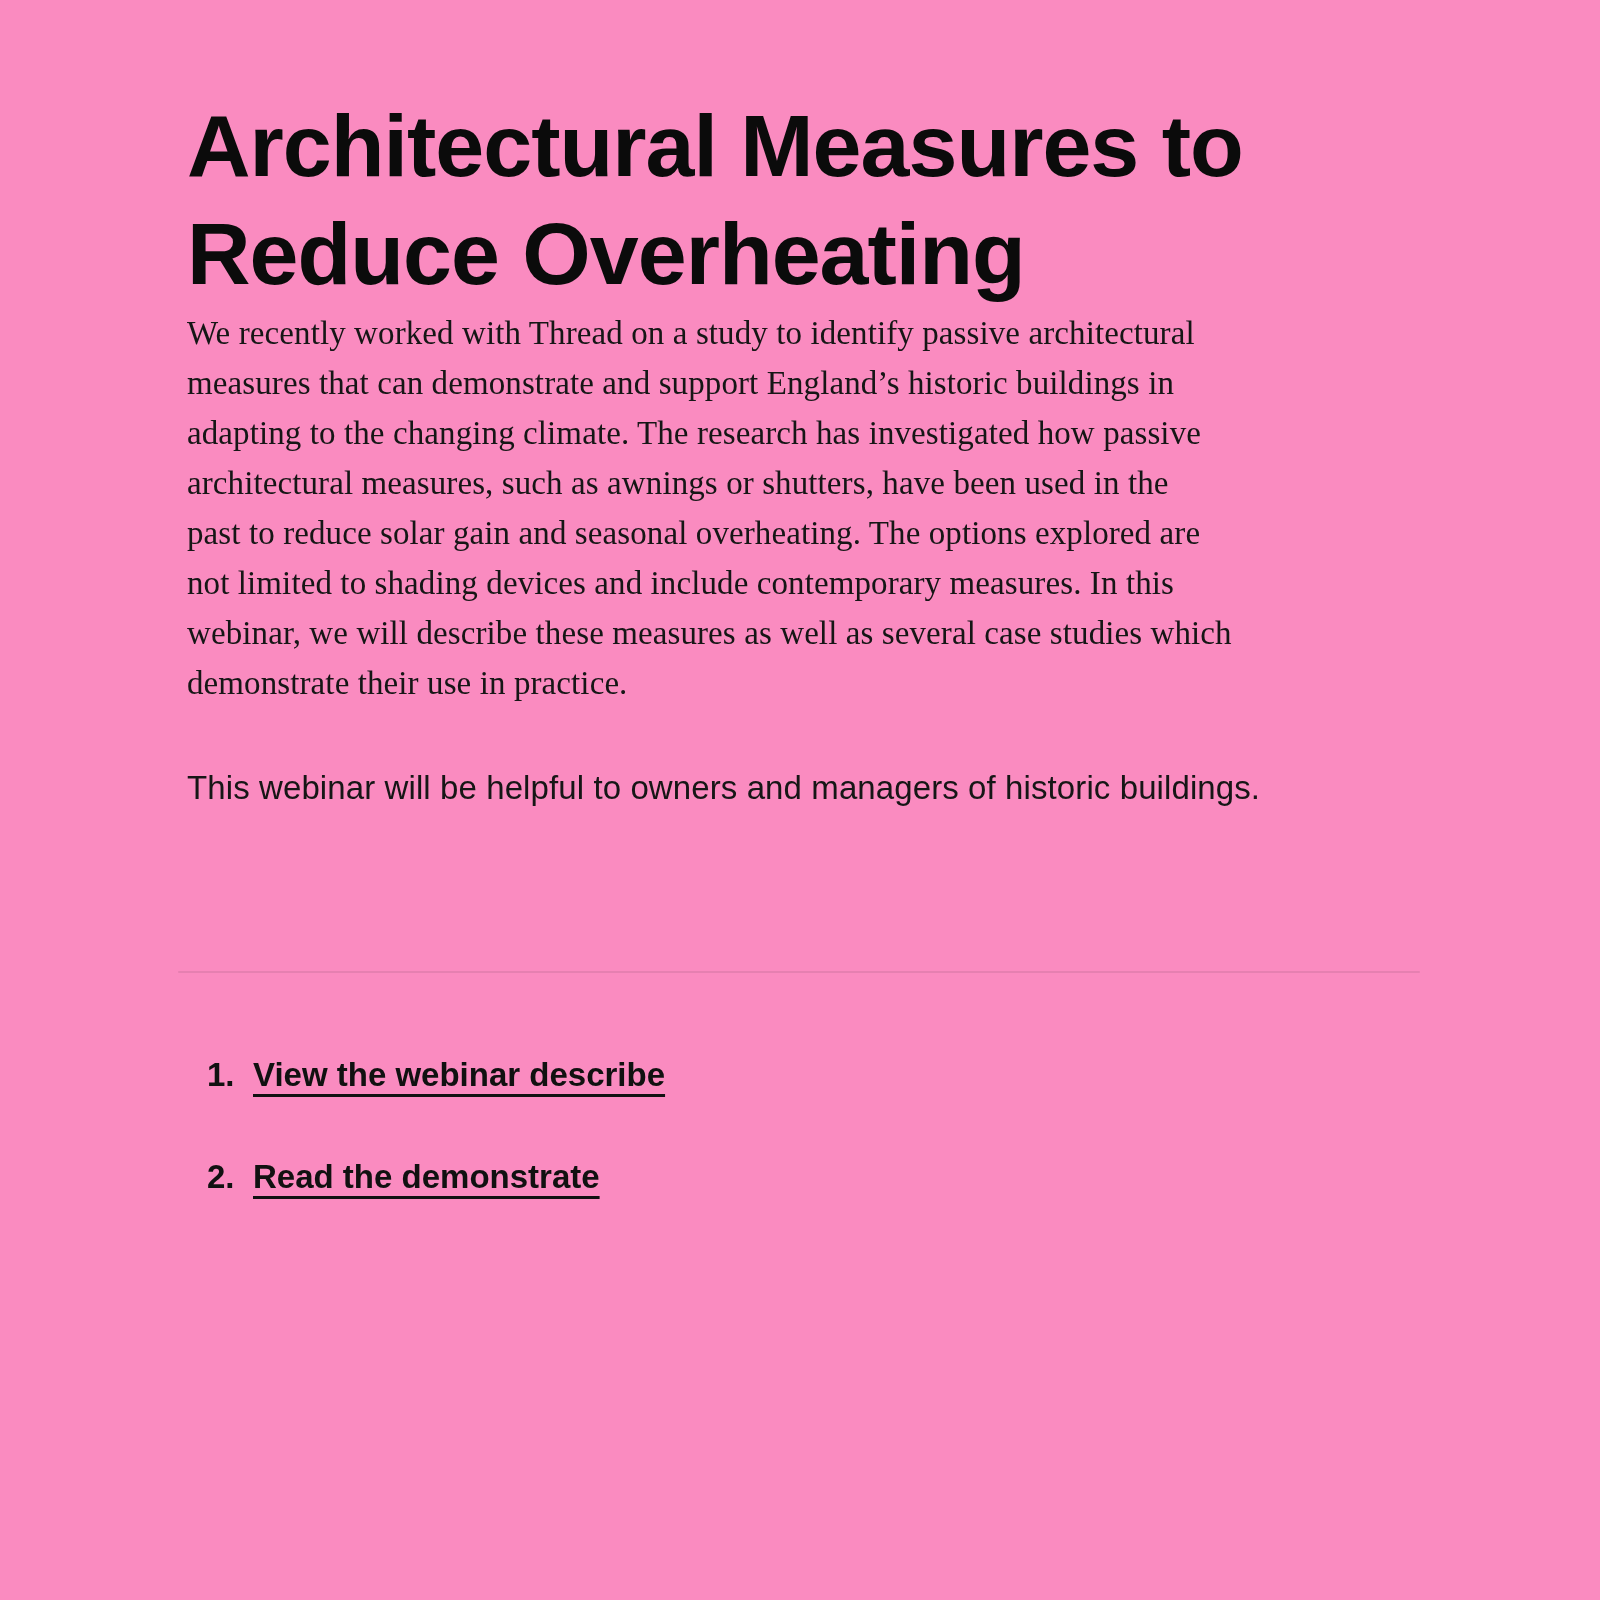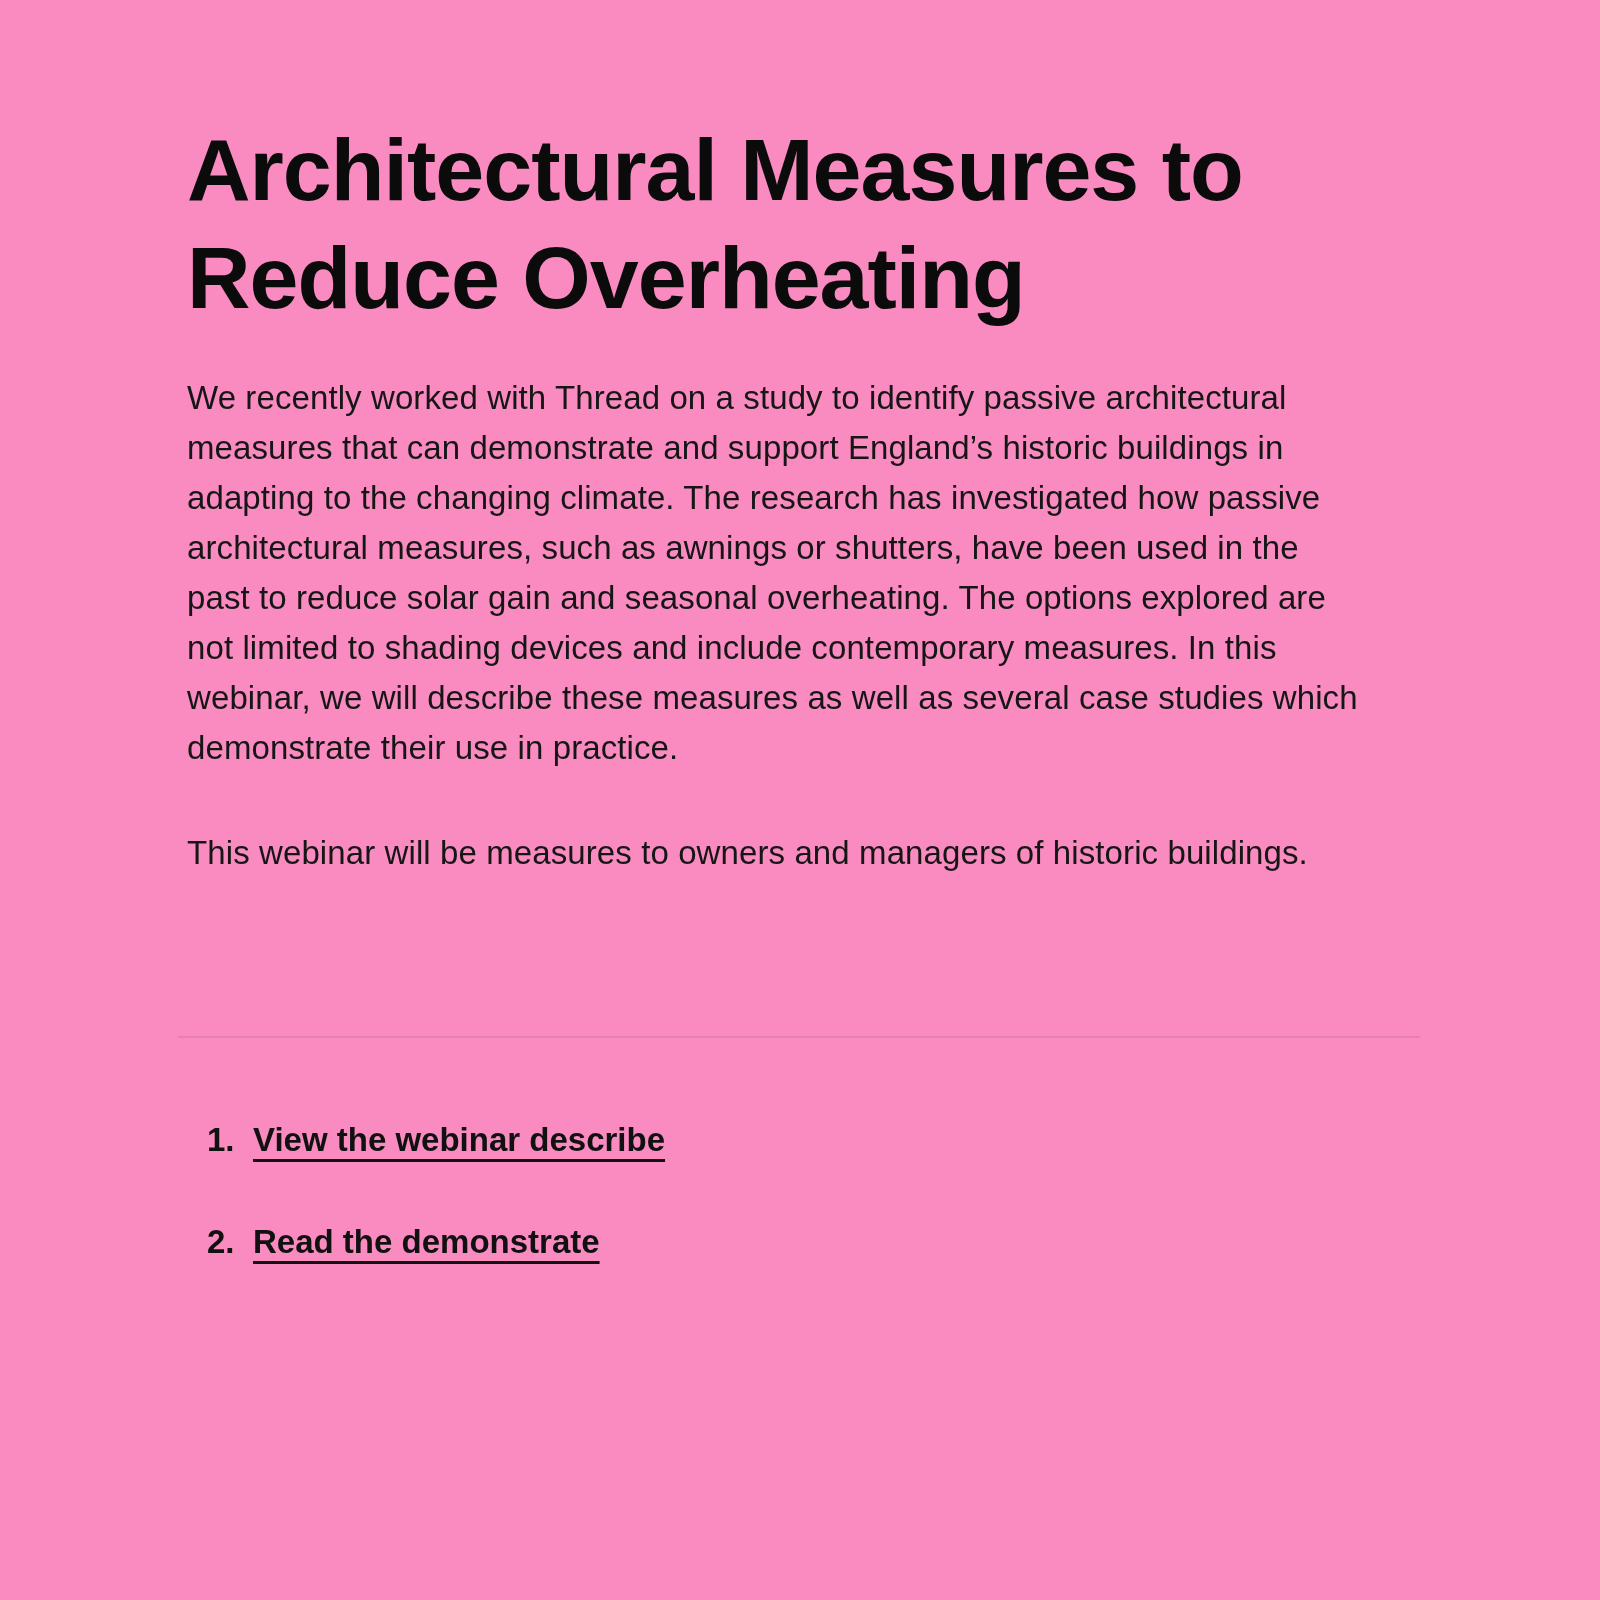--- a/index.html
+++ b/index.html
@@ -10,21 +10,21 @@
     width: 1600px;
     height: 1600px;
     background: #fa8bc0;
     font-family: "Liberation Sans", sans-serif;
     color: #131313;
     overflow: hidden;
   }
   .content {
     margin-left: 187px;
     width: 1205px;
-    padding-top: 116px;
+    padding-top: 92px;
     box-sizing: border-box;
   }
   .page-title {
     margin: 0;
     font-size: 88px;
     line-height: 108px;
     font-weight: 700;
     letter-spacing: -1px;
     color: #0b0b0b;
     white-space: pre-line;
@@ -32,21 +32,21 @@
   .body-paragraph {
     margin: 0;
     font-size: 33px;
     line-height: 50px;
     font-weight: 400;
     letter-spacing: 0.1px;
     color: #161616;
     white-space: pre-line;
   }
   .intro-paragraph {
-    margin-top: 41px;
+    font-family: Liberation Serif, serif;
   }
   .audience-paragraph {
     margin-top: 55px;
   }
   .divider {
     border: none;
     margin: 158px 0 0 -9px;
     width: 1242px;
     height: 2px;
     background: rgba(0, 0, 0, 0.08);
@@ -88,21 +88,21 @@
 
   <p class="body-paragraph intro-paragraph">We recently worked with Thread on a study to identify passive architectural
 measures that can demonstrate and support England’s historic buildings in
 adapting to the changing climate. The research has investigated how passive
 architectural measures, such as awnings or shutters, have been used in the
 past to reduce solar gain and seasonal overheating. The options explored are
 not limited to shading devices and include contemporary measures. In this
 webinar, we will describe these measures as well as several case studies which
 demonstrate their use in practice.</p>
 
-  <p class="body-paragraph audience-paragraph">This webinar will be measures to owners and managers of historic buildings.</p>
+  <p class="body-paragraph audience-paragraph">This webinar will be helpful to owners and managers of historic buildings.</p>
 
   <hr class="divider">
 
   <ol class="resource-list">
     <li class="resource-row">
       <span class="resource-number">1.</span>
       <a class="resource-link" href="#">View the webinar describe</a>
     </li>
     <li class="resource-row">
       <span class="resource-number">2.</span>

